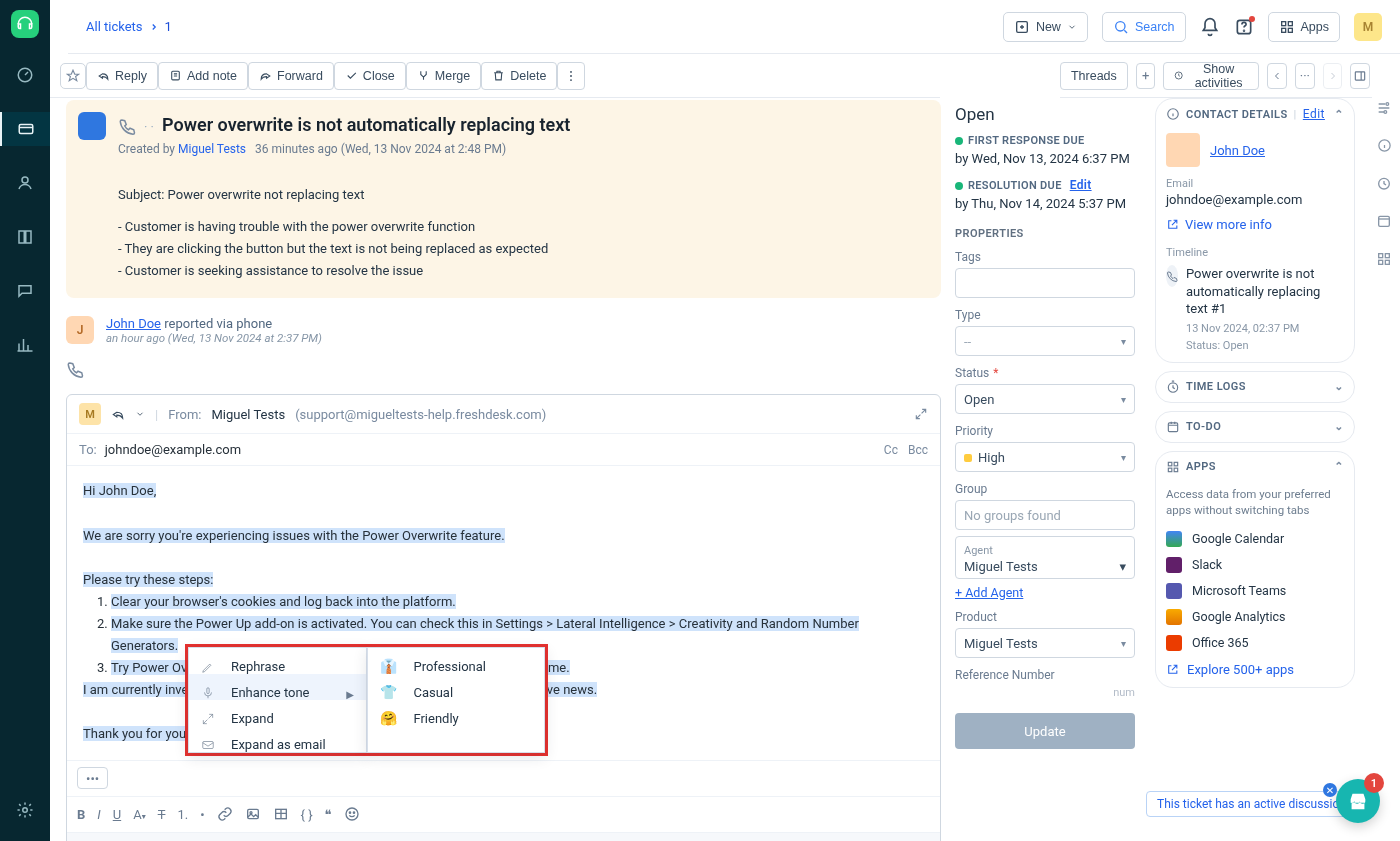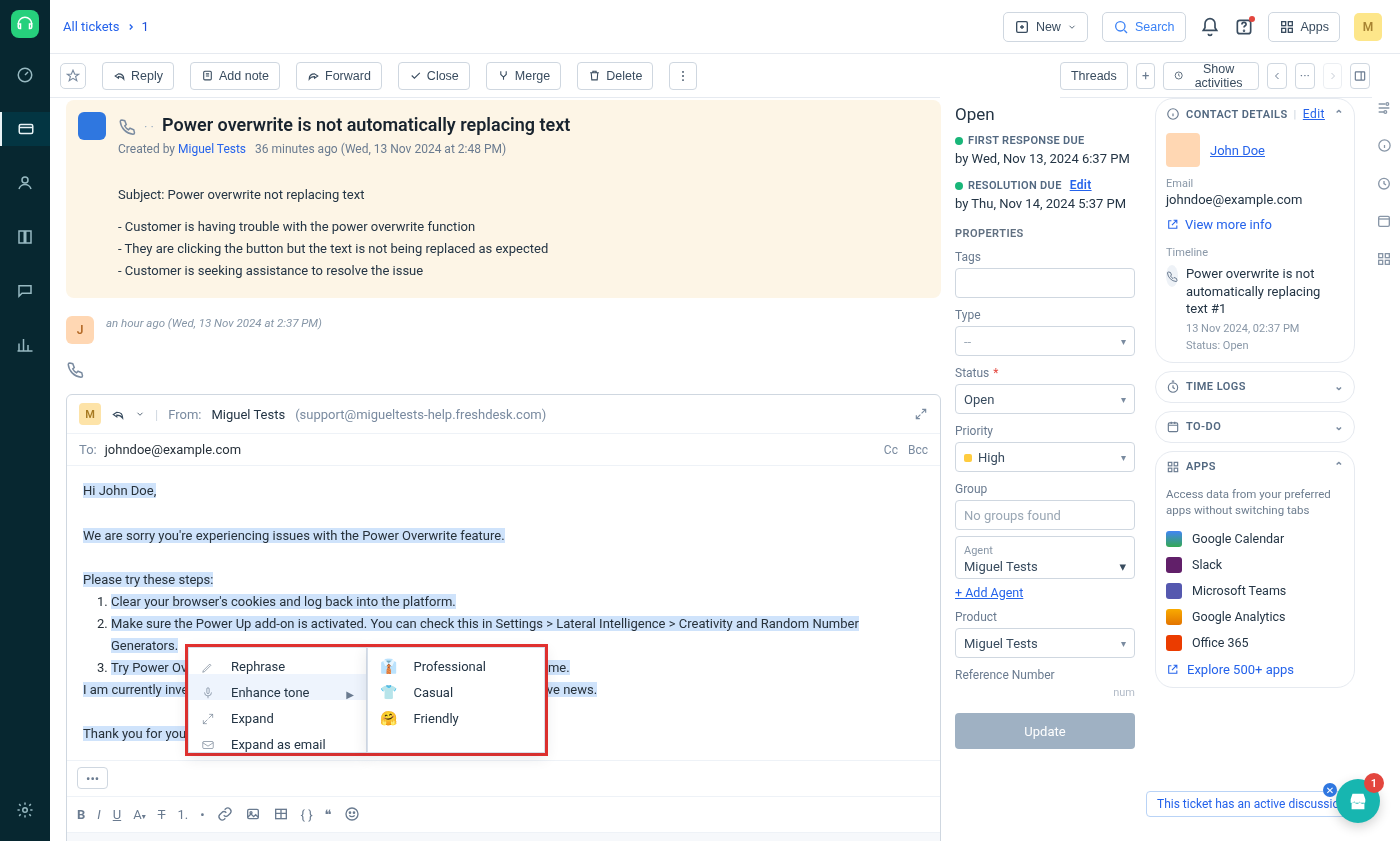--- a/index.html
+++ b/index.html
@@ -6,32 +6,32 @@
   body{font-family:-apple-system,BlinkMacSystemFont,"Segoe UI",Roboto,Helvetica,Arial,sans-serif;font-size:13px;color:#27313a;background:#fff;width:1400px;height:841px;overflow:hidden;position:relative;}
   
   .rail{position:absolute;left:0;top:0;bottom:0;width:50px;background:#072730;display:flex;flex-direction:column;align-items:center;padding-top:10px;z-index:5;}
   .rail .brand{width:28px;height:28px;background:#26d07c;border-radius:8px;display:flex;align-items:center;justify-content:center;color:#fff;font-size:14px;}
   .rail-items{margin-top:20px;display:flex;flex-direction:column;gap:20px;width:100%;}
   .rail-item{width:100%;height:34px;display:flex;align-items:center;justify-content:center;color:#97b9c1;}
   .rail-item.active{background:#033542;color:#e8f3f6;border-left:2px solid #e8f3f6;}
   .rail-bottom{margin-top:auto;margin-bottom:14px;color:#97b9c1;}
   .ri{width:18px;height:18px;}
   
-  .header{position:absolute;left:45px;right:0;top:0;height:54px;border-bottom:1px solid #e6eaf0;display:flex;align-items:center;padding:0 18px;gap:14px;}
+  .header{position:absolute;left:68px;right:0;top:0;height:54px;border-bottom:1px solid #e6eaf0;display:flex;align-items:center;padding:0 18px;gap:14px;}
   .crumbs{display:flex;align-items:center;gap:6px;color:#2563eb;}
   .crumbs a{color:#2563eb;text-decoration:none;}
   .crumb-sep{color:#94a3b8;}
   .crumb-this{color:#1d4ed8;}
   .hspace{flex:1;}
   .hbtn{height:30px;border:1px solid #cfd7e0;border-radius:5px;background:#fff;display:flex;align-items:center;gap:6px;padding:0 10px;color:#394c5f;font-size:12.5px;cursor:pointer;}
   .hicon{width:16px;height:16px;}
   .avatar-sq{width:28px;height:28px;border-radius:5px;background:#fde68a;color:#a78331;display:flex;align-items:center;justify-content:center;font-weight:600;font-size:12px;}
   .notif-badge{position:absolute;width:6px;height:6px;border-radius:50%;background:#e3463e;top:-1px;right:-1px;}
   
-  .toolbar{position:absolute;left:50px;top:54px;height:44px;width:890px;background:#fff;border-bottom:1px solid #e6eaf0;display:flex;align-items:center;padding:0 10px;gap:16px;}
+  .toolbar{position:absolute;left:50px;top:54px;height:44px;width:890px;background:#fff;border-bottom:1px solid #e6eaf0;display:flex;align-items:center;padding:0 10px;gap:0;}
   .star{width:26px;height:26px;border:1px solid #cfd7e0;border-radius:5px;display:flex;align-items:center;justify-content:center;color:#7a8ba0;cursor:pointer;}
   .tbtn{height:28px;border:1px solid #cfd7e0;border-radius:4px;background:#fff;padding:0 10px;display:flex;align-items:center;gap:5px;color:#394c5f;font-size:12.5px;cursor:pointer;}
   .toolbar2{position:absolute;top:54px;left:1060px;right:28px;height:44px;border-bottom:1px solid #e6eaf0;display:flex;align-items:center;gap:8px;justify-content:flex-end;padding-right:2px;}
   .tb-plus{width:26px;height:26px;border:1px solid #cfd7e0;border-radius:4px;display:flex;align-items:center;justify-content:center;color:#6a7b90;}
   
   .main{position:absolute;left:66px;top:100px;width:875px;bottom:0;overflow:hidden;}
   .summary-card{background:#fdf5e6;border-radius:8px;padding:14px 18px 16px 52px;margin-bottom:18px;position:relative;}
   .summary-card .phone-badge{position:absolute;left:12px;top:12px;width:28px;height:28px;border-radius:6px;background:#2f77e0;}
   .ticket-title{font-size:18px;font-weight:600;color:#18232e;margin-bottom:3px;}
   .meta-line{font-size:12px;color:#6a7b90;margin-bottom:10px;}
@@ -348,20 +348,24 @@
   </div>
 
   <div class="thread-item">
     <div>
       <div class="avatar-c">J</div>
       <svg class="tag-phone" viewBox="0 0 24 24" fill="none" stroke="currentColor" stroke-width="2" style="margin-top:16px">
           <path d="M5 4l4 1 2 5-2 2a12 12 0 005 5l2-2 5 2 1 4a2 2 0 01-2 2A19 19 0 013 6a2 2 0 012-2z"></path>
         </svg>
     </div>
     <div class="thread-body">
+      <div class="thread-head">
+        <a href="#" class="user">John Doe</a>
+        <span class="via">reported via phone</span>
+      </div>
       <div class="thread-ts">an hour ago (Wed, 13 Nov 2024 at 2:37 PM)</div>
     </div>
   </div>
 
   <div class="compose">
     <div class="compose-head">
       <div class="mini-av">M</div>
       <svg width="14" height="14" viewBox="0 0 24 24" fill="none" stroke="#394c5f" stroke-width="2">
           <path d="M10 9l-6 4 6 4v-3c5 0 8 2 10 5 0-7-4-10-10-10z"></path>
         </svg>

